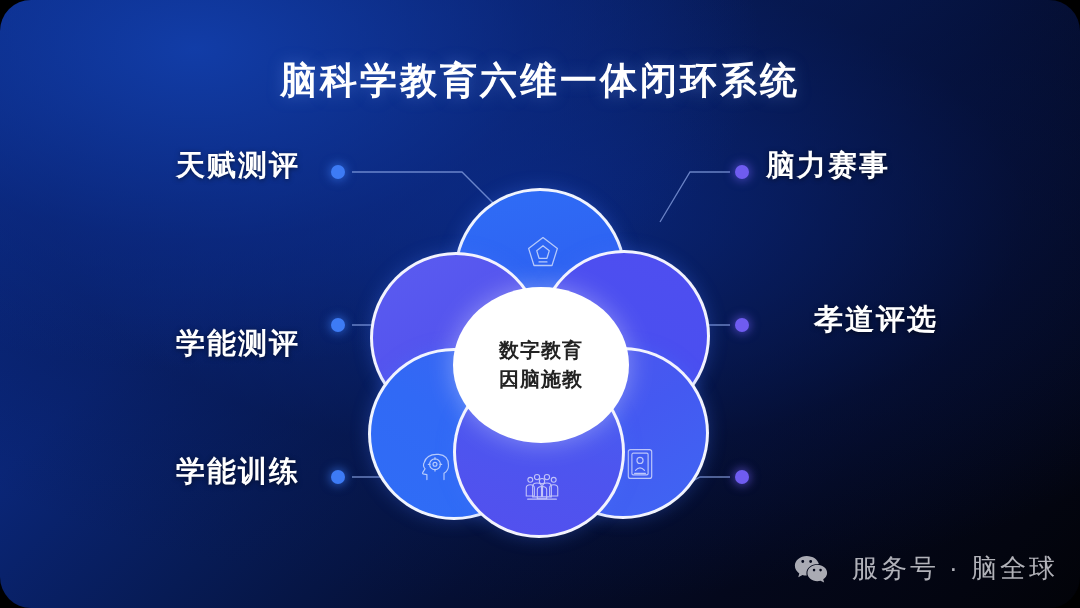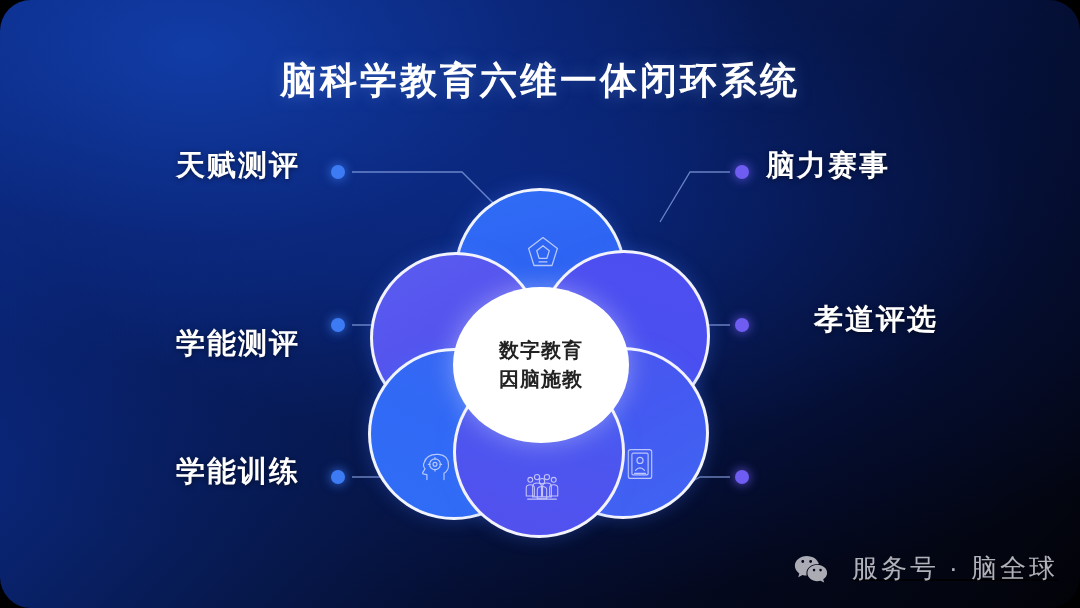--- a/index.html
+++ b/index.html
@@ -164,21 +164,20 @@
 
   
   #watermark {
     position: absolute;
     right: 22px;
     bottom: 22px;
     display: flex;
     align-items: center;
     gap: 24px;
     opacity: 0.82;
-    text-decoration: underline;
   }
   #wechat-icon {
     width: 34px;
     height: 28px;
     display: block;
   }
   #wm-text {
     color: #d8d8de;
     font-size: 26px;
     letter-spacing: 3px;

